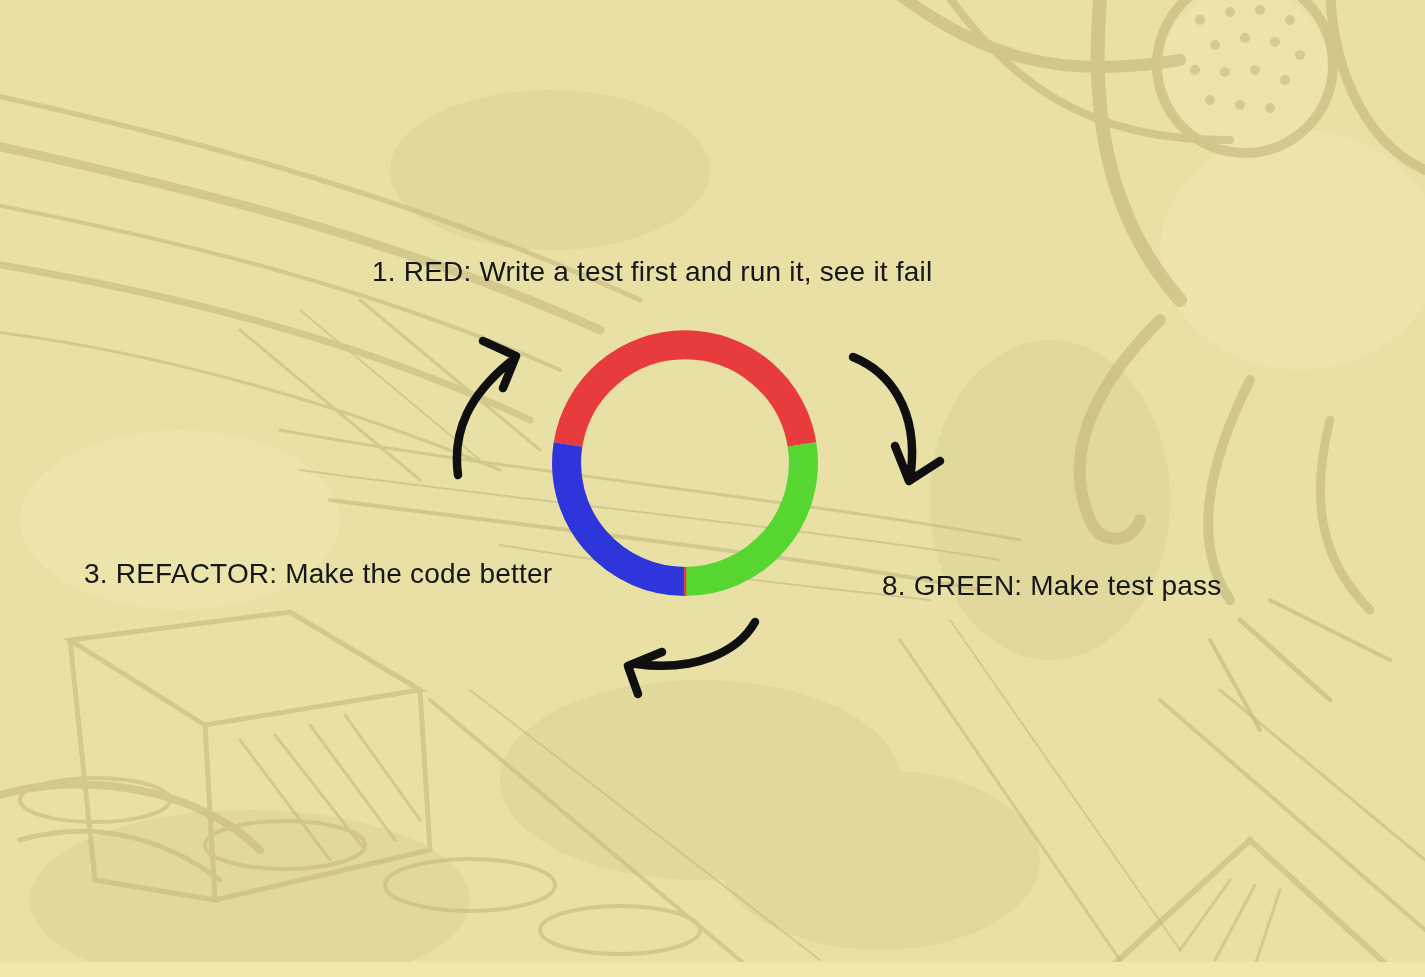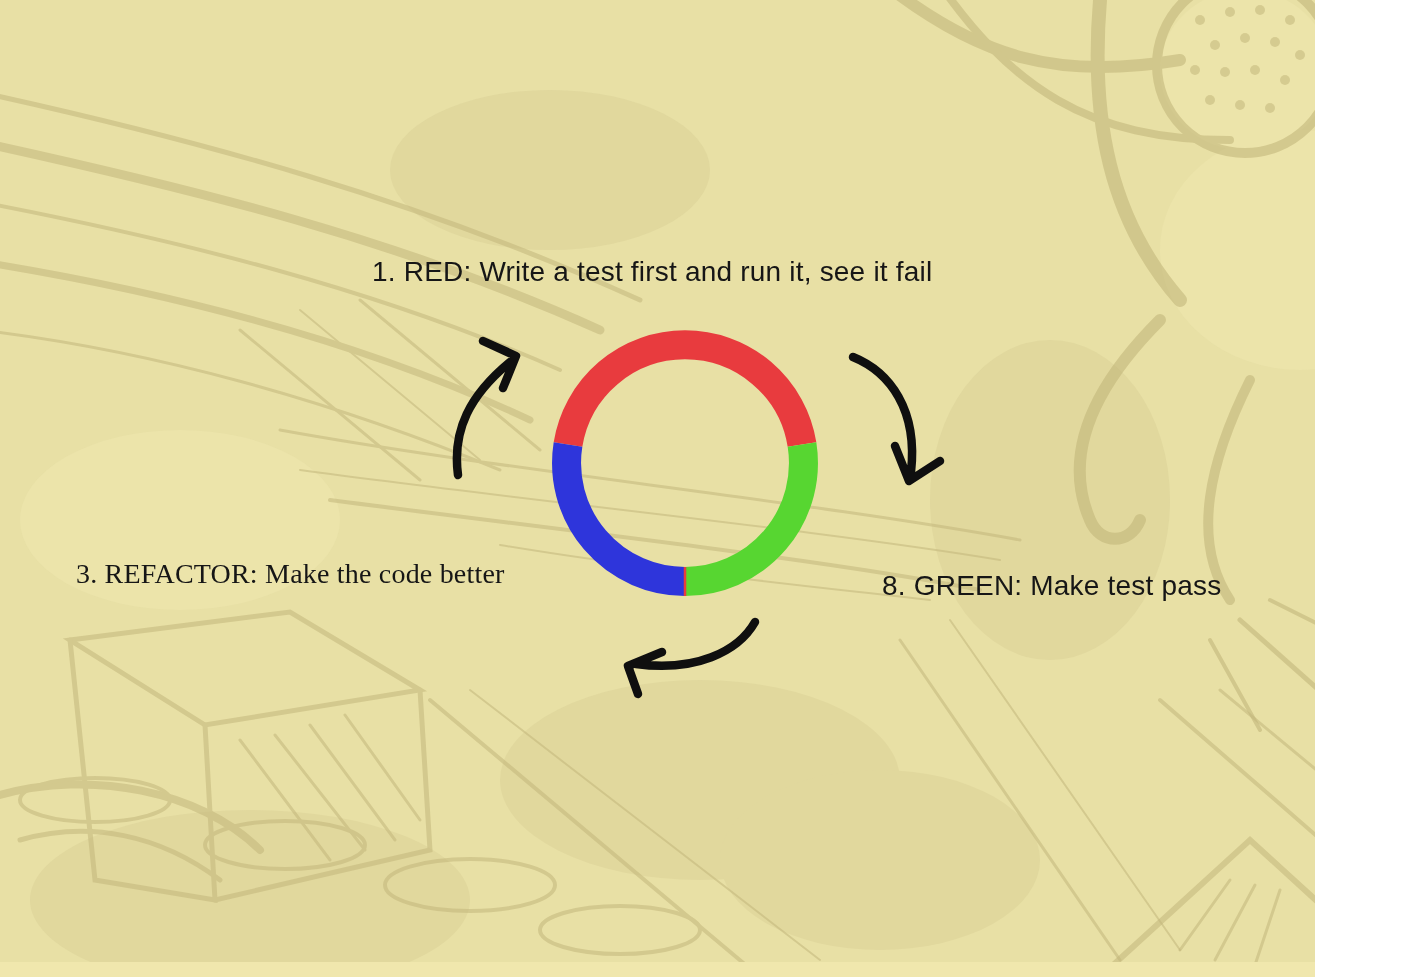--- a/index.html
+++ b/index.html
@@ -1,39 +1,39 @@
 <!DOCTYPE html>
 <html><head>
 <meta charset="utf-8">
 <style>
   html,body { margin:0; padding:0; }
   body { font-family: "Liberation Sans", sans-serif; }
   .stage {
     position: relative;
-    width: 1315px;
+    width: 1425px;
     height: 977px;
     overflow: hidden;
     background: #E8E0A5;
   }
   .bg-art, .diagram-layer {
     position: absolute;
     left: 0; top: 0;
     width: 1425px; height: 977px;
   }
   .step-label {
     position: absolute;
     font-size: 28px;
     line-height: 32px;
     color: #161616;
     white-space: nowrap;
     letter-spacing: 0.2px;
   }
   .step-1 { left: 372px; top: 256px; }
   .step-2 { left: 882px; top: 570px; }
-  .step-3 { left: 76px;  top: 558px; font-family: Liberation Serif, serif; }
+  .step-3 { left: 84px;  top: 558px; }
   .bottom-strip {
     position: absolute;
     left: 0; bottom: 0;
     width: 100%; height: 15px;
     background: #F0E7AD;
   }
 </style>
 </head>
 <body>
 

